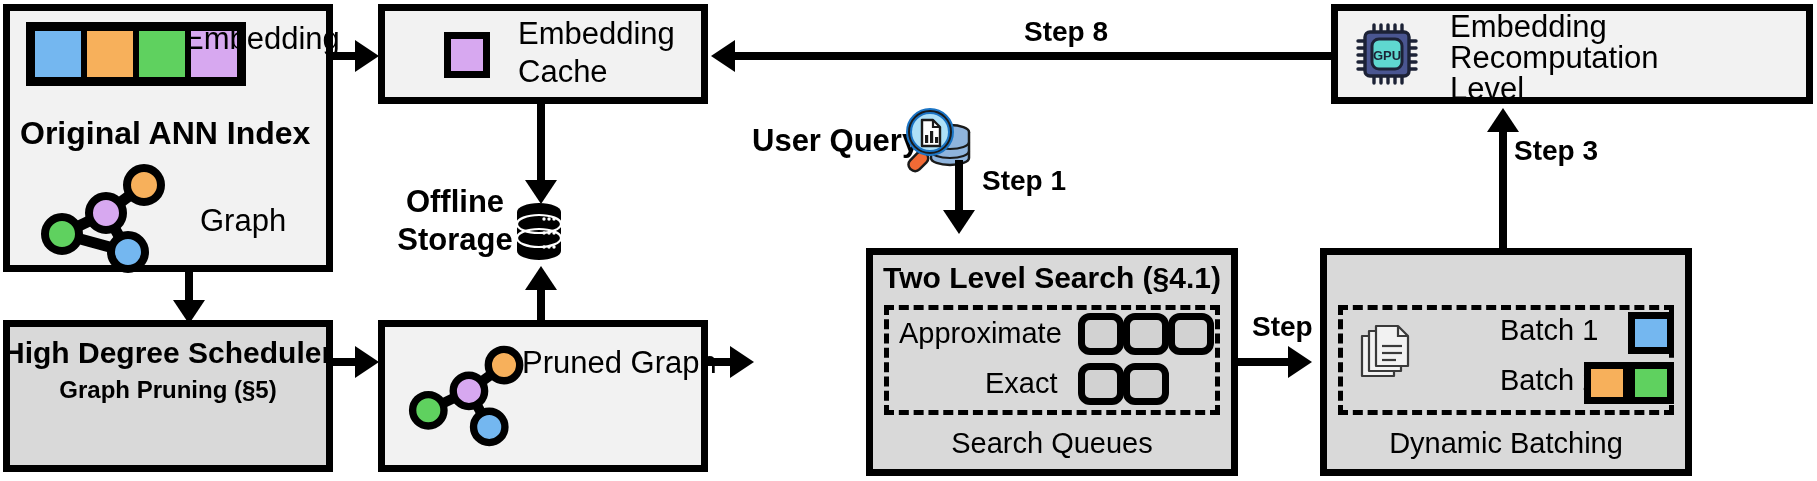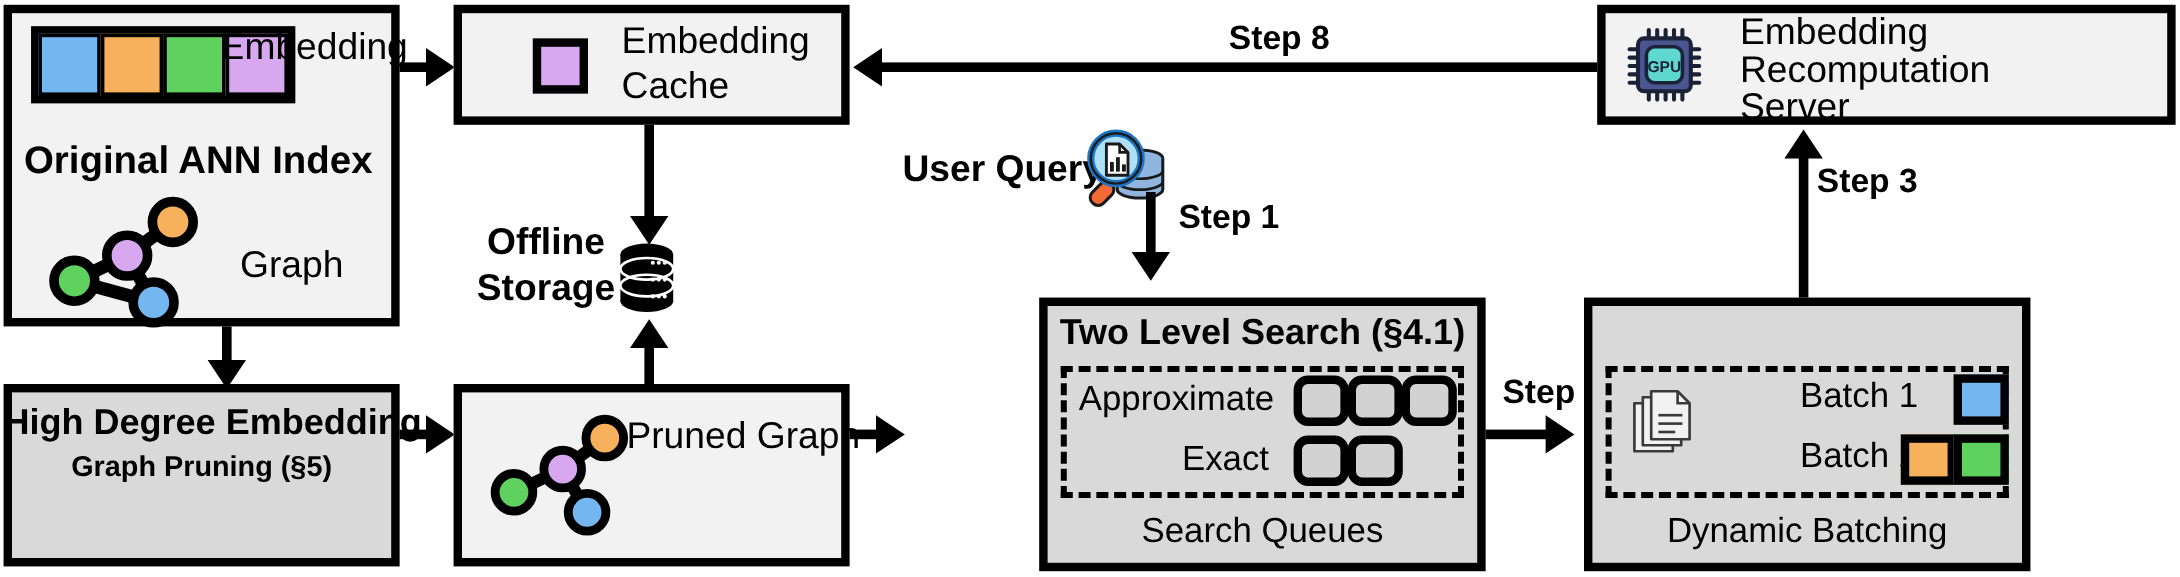--- a/index.html
+++ b/index.html
@@ -65,21 +65,21 @@
     <circle cx="88" cy="84" r="17" fill="#74b7f0" stroke="#000" stroke-width="8"></circle>
   </svg>
 
   <div class="lbl" style="left:200px;top:204px;font-size:31px;">Graph</div>
 
   <div class="ln vln" style="left:185px;top:272px;height:34px;"></div>
   <div class="ahead ah-d" style="left:173px;top:300px;"></div>
 
   <div class="box shaded" style="left:3px;top:320px;width:330px;height:152px;">
   </div>
-  <div class="lbl bold ctr" style="left:3px;top:337px;width:330px;font-size:30px;">High Degree Embedding</div>
+  <div class="lbl bold ctr" style="left:3px;top:337px;width:330px;font-size:30px;">High Degree Scheduler</div>
   <div class="lbl bold ctr" style="left:3px;top:377px;width:330px;font-size:24px;">Graph Pruning (§5)</div>
 
   <div class="ln hln" style="left:333px;top:52px;width:38px;"></div>
   <div class="ahead ah-r" style="left:355px;top:40px;"></div>
 
   <div class="ln hln" style="left:333px;top:358px;width:38px;"></div>
   <div class="ahead ah-r" style="left:355px;top:346px;"></div>
 
   <div class="box" style="left:378px;top:4px;width:330px;height:100px;">
   </div>
@@ -245,19 +245,19 @@
         <line x1="52" y1="40" x2="61" y2="40"></line>
       <line x1="52" y1="47" x2="61" y2="47"></line>
     </g>
     <rect x="10" y="10" width="44" height="44" rx="5" fill="#4a5691" stroke="#1c2236" stroke-width="3.4"></rect>
     <rect x="17" y="17" width="30" height="30" rx="7" fill="#5fd8d0" stroke="#1c2236" stroke-width="3"></rect>
     <text x="32" y="38" font-family="Liberation Sans, sans-serif" font-size="13" font-weight="bold" fill="#1c2236" text-anchor="middle">GPU</text>
   </svg>
 
   <div class="lbl" style="left:1450px;top:10px;font-size:31px;">Embedding</div>
   <div class="lbl" style="left:1450px;top:41px;font-size:31px;">Recomputation</div>
-  <div class="lbl" style="left:1450px;top:72px;font-size:31px;">Server</div>
+  <div class="lbl" style="left:1450px;top:72px;font-size:31px;">Level</div>
 
   <div class="ln hln" style="left:735px;top:52px;width:596px;"></div>
   <div class="ahead ah-l" style="left:711px;top:40px;"></div>
   <div class="lbl bold" style="left:1024px;top:17px;font-size:28px;">Step 8</div>
 
 </div>
 
 </body></html>

